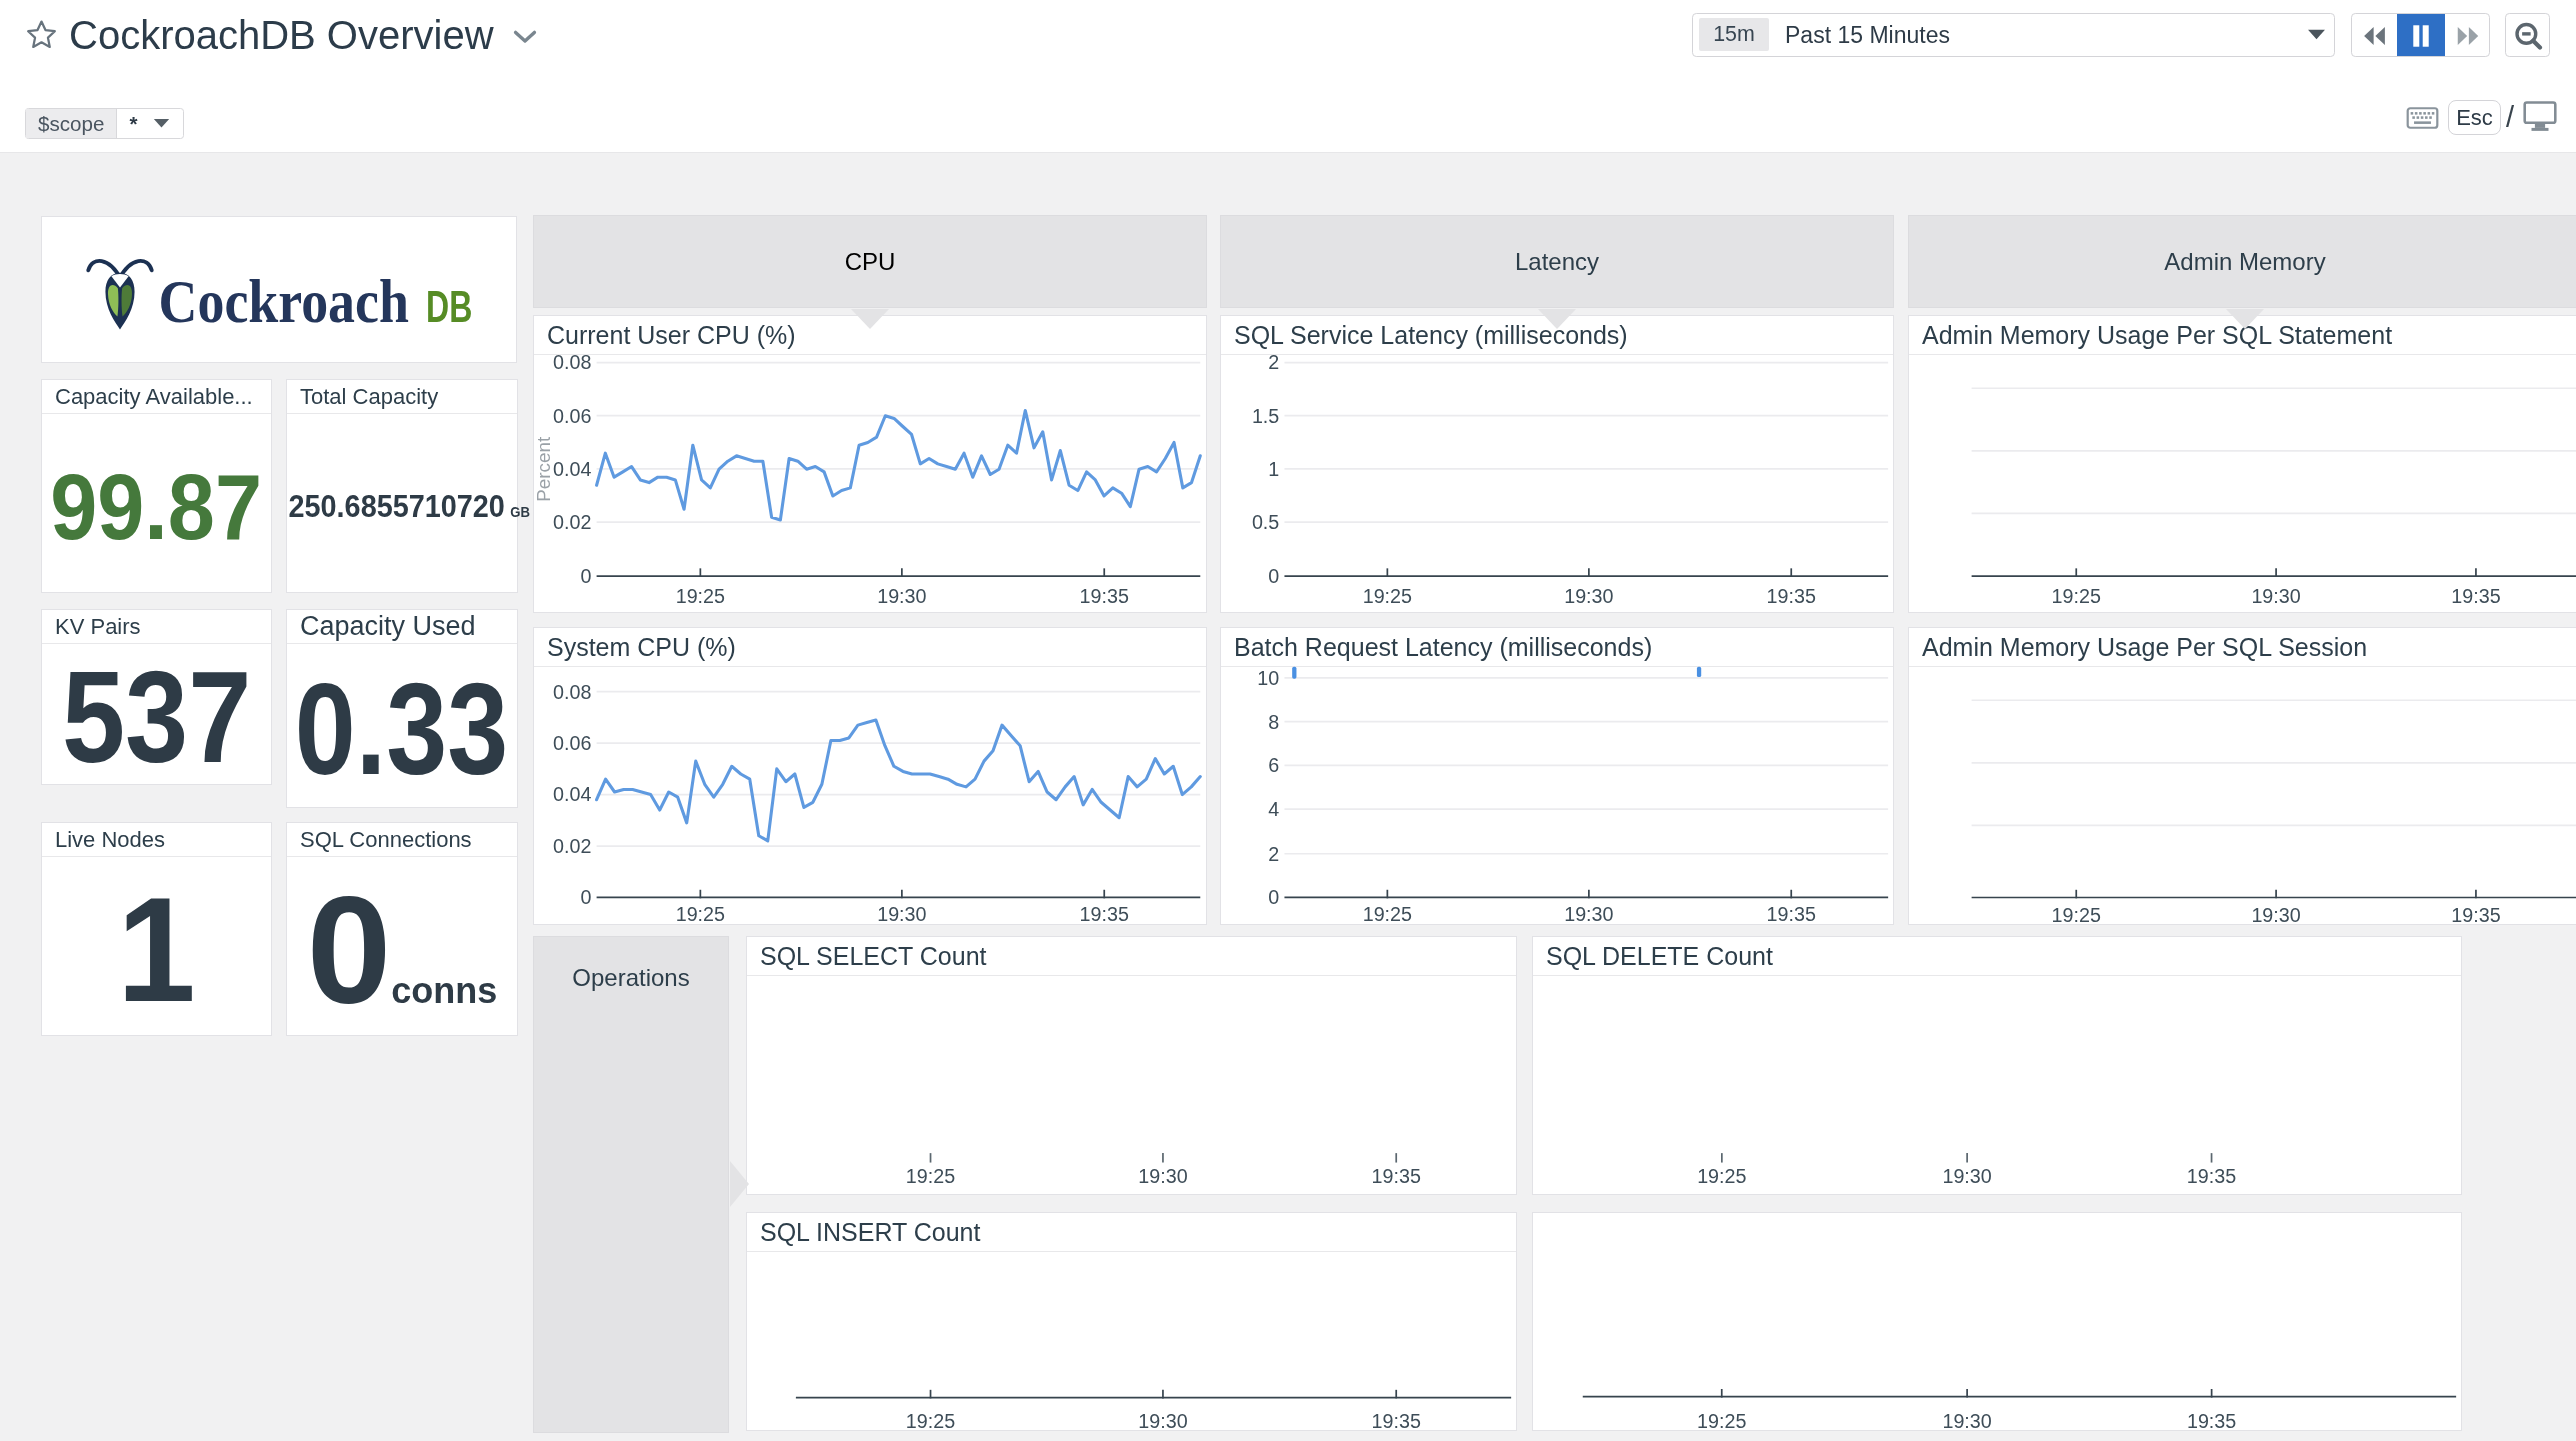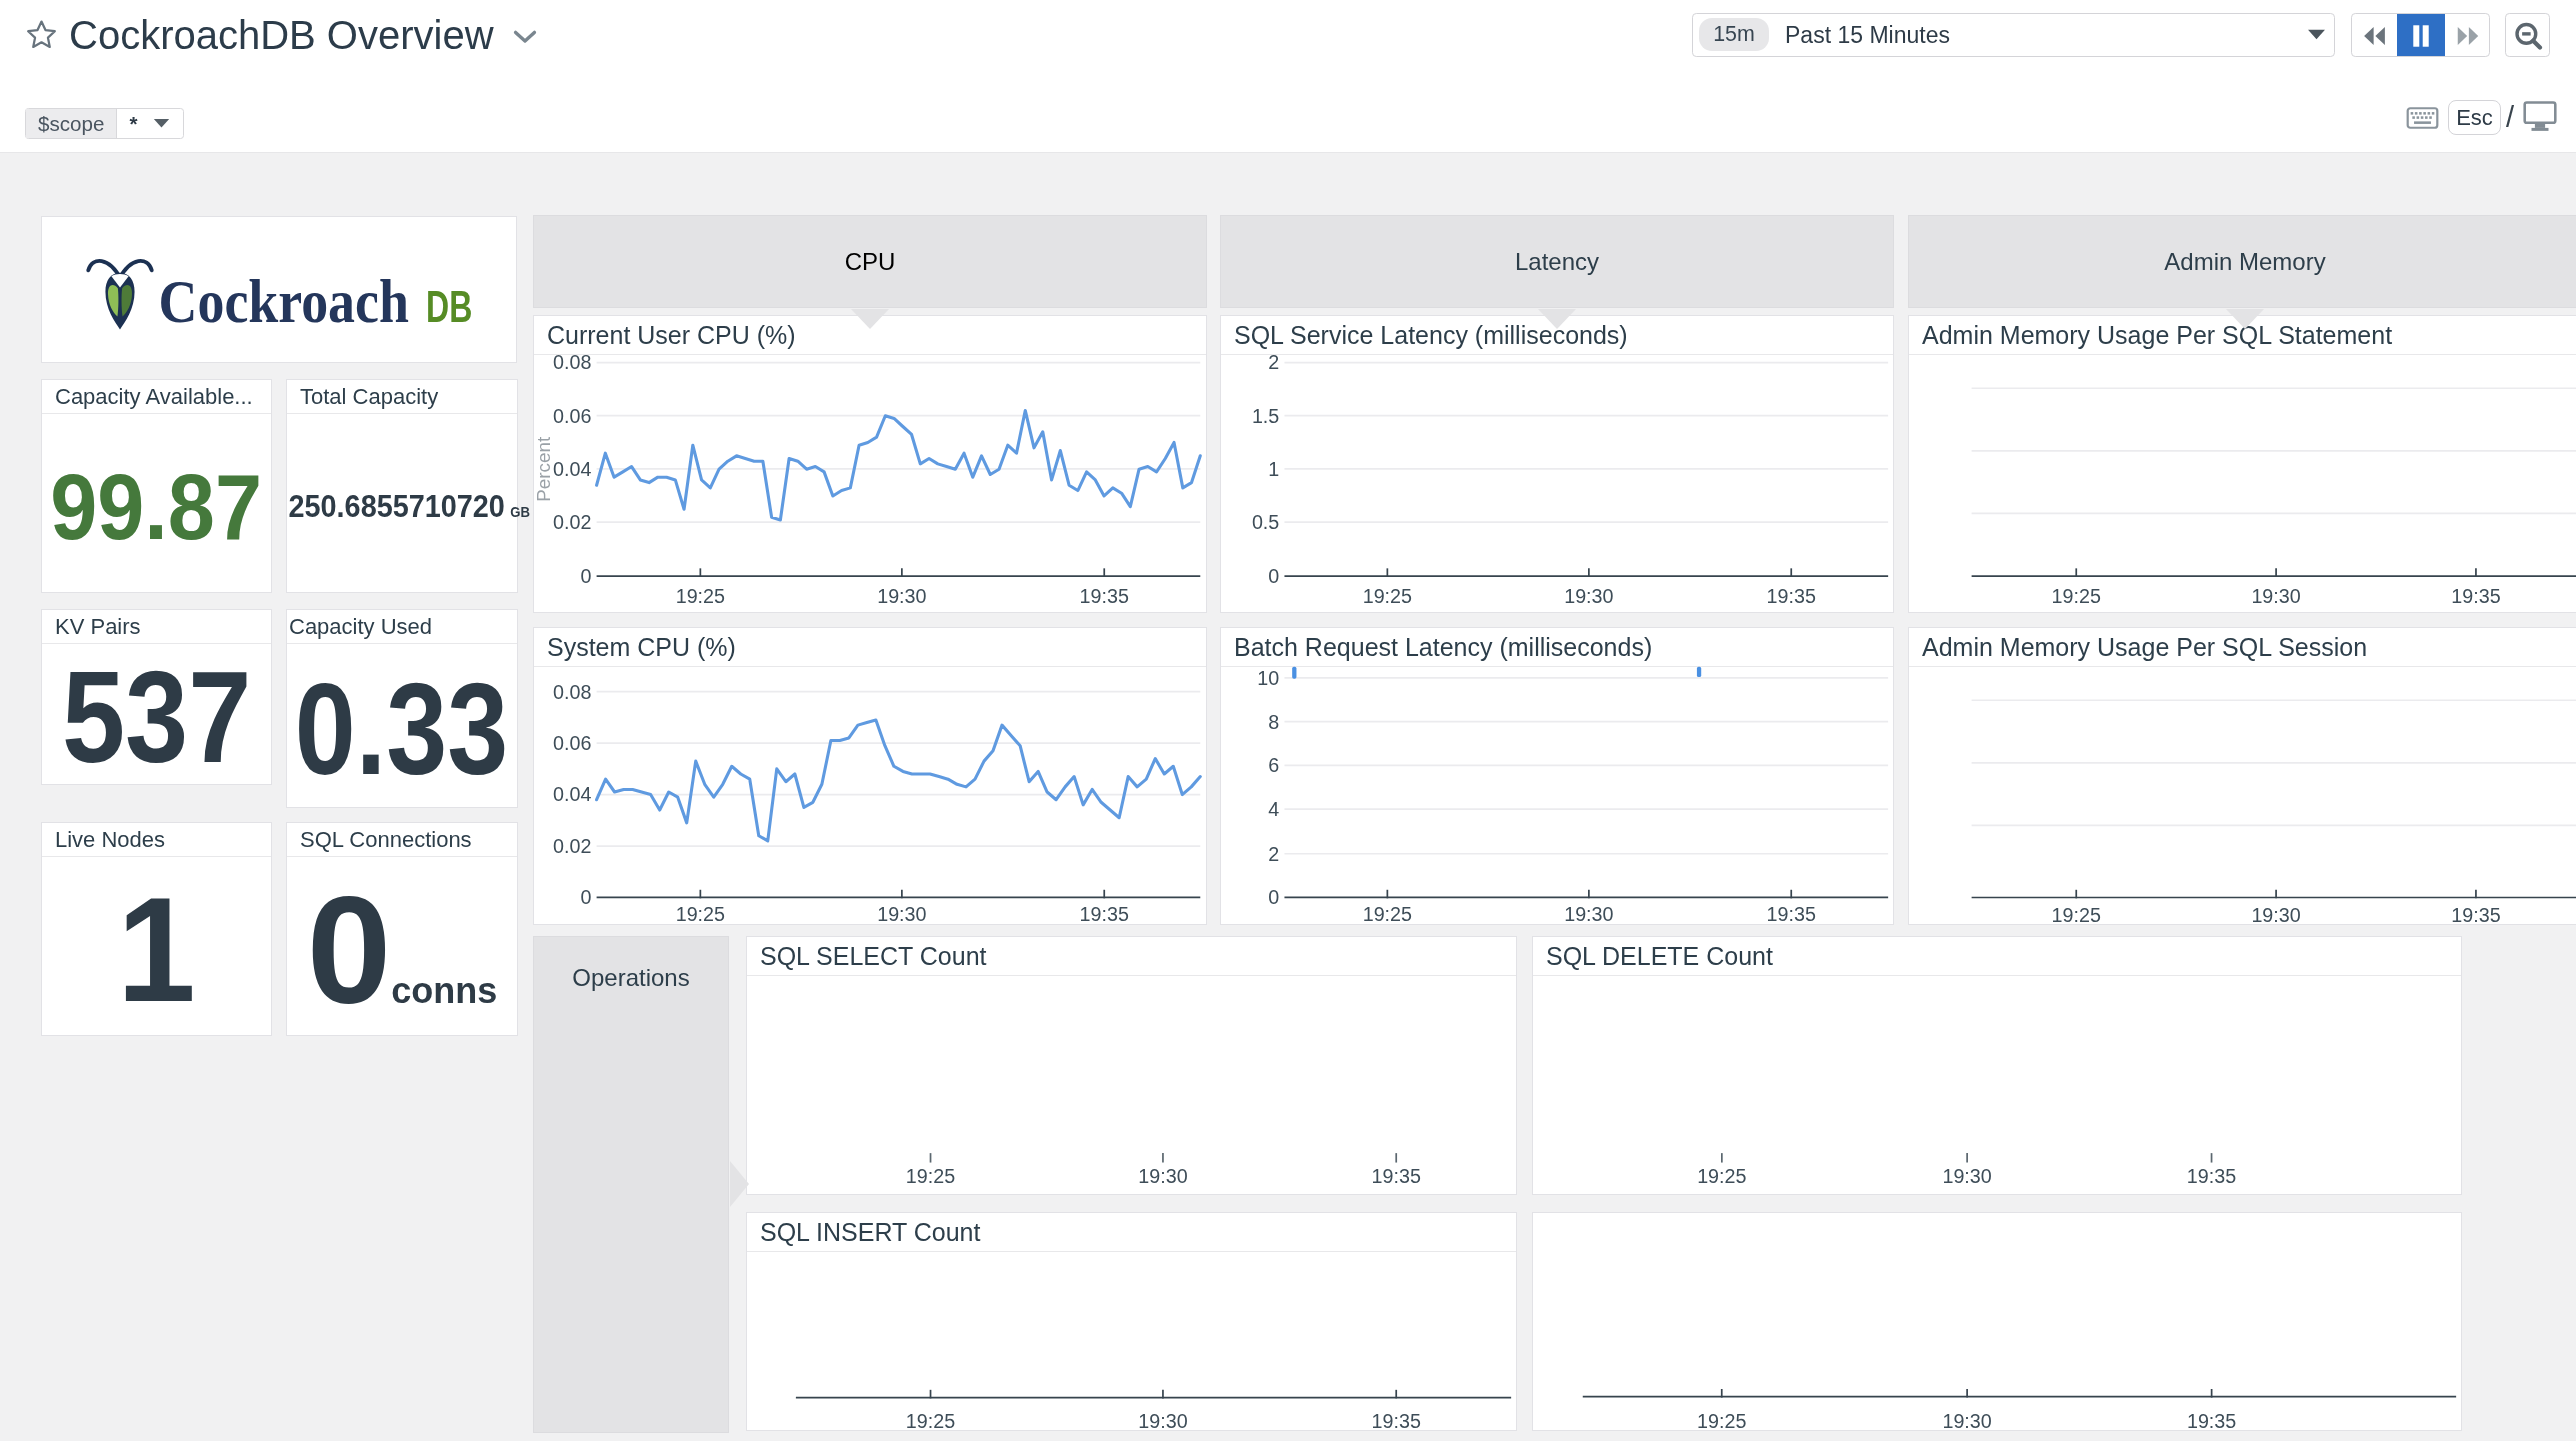--- a/index.html
+++ b/index.html
@@ -20,21 +20,21 @@
 <polyline points="4,4 15,14 26,4" fill="none" stroke="#7a868f" stroke-width="4" stroke-linecap="round" stroke-linejoin="round"></polyline>
     </svg>
 <div style="position:absolute;left:25px;top:108px;width:159px;height:31px;border:1.7px solid #d8d8db;border-radius:3.4px;background:#fff;display:flex;font-size:20.6px">
  <div style="background:#ececee;color:#4a5560;display:flex;align-items:center;padding:0 12px;border-right:1.7px solid #d8d8db">$scope</div>
  <div style="color:#2e3b47;display:flex;align-items:center;padding-left:12px;font-weight:bold">*</div>
 </div>
 <svg width="17" height="10.3" viewBox="0 0 20 12" style="position:absolute;left:153px;top:118px">
       <path d="M1 1 L19 1 L10 11 Z" fill="#555f66"></path>
     </svg>
 <div class="hbtn" style="left:1692px;top:13px;width:643px;height:44px"></div>
-<div style="position:absolute;left:1699px;top:18px;width:70px;height:33px;background:#e7e7e9;border-radius:13px;display:flex;align-items:center;justify-content:center;font-size:21.4px;color:#374551">15m</div>
+<div style="position:absolute;left:1699px;top:18px;width:70px;height:33px;background:#e7e7e9;border-radius:2px;display:flex;align-items:center;justify-content:center;font-size:21.4px;color:#374551">15m</div>
 <div style="position:absolute;left:1785px;top:13px;height:44px;display:flex;align-items:center;font-size:23px;color:#2e3b47">Past 15 Minutes</div>
 <svg width="19" height="11" viewBox="0 0 22 13" style="position:absolute;left:2307px;top:29px">
       <path d="M1 1 L21 1 L11 12 Z" fill="#4a545c"></path>
     </svg>
 <div class="hbtn" style="left:2351px;top:13px;width:139px;height:44px;overflow:hidden">
  <div style="position:absolute;left:0;top:0;width:45px;height:44px">
         <svg width="45" height="44" viewBox="0 0 52 51" style="position:absolute;left:0;top:0">
 <path d="M25 15 L14 25.5 L25 36 Z" fill="#6b747c"></path>
           <path d="M38 15 L27 25.5 L38 36 Z" fill="#6b747c"></path>
         </svg>
@@ -113,21 +113,21 @@
         </div>
       </div>
     </div>
 <div class="card" style="left:41px;top:609px;width:231px;height:176px">
       <div class="ct" style="height:34px;font-size:22px;padding-left:13px">KV Pairs</div>
       <div class="cb cbflex" style="top:36px">
         <div class="val" style="font-size:129px;transform:scaleX(0.88)">537</div>
       </div>
     </div>
 <div class="card" style="left:286px;top:609px;width:232px;height:199px">
-      <div class="ct" style="height:34px;font-size:22px;padding-left:2px">Capacity Used</div>
+      <div class="ct" style="height:34px;font-size:27px;padding-left:13px">Capacity Used</div>
       <div class="cb cbflex" style="top:36px">
         <div class="val" style="font-size:129px">0.33</div>
       </div>
     </div>
 <div class="card" style="left:41px;top:822px;width:231px;height:214px">
       <div class="ct" style="height:34px;font-size:22px;padding-left:13px">Live Nodes</div>
       <div class="cb cbflex" style="top:36px">
         <div class="val" style="font-size:149px;transform:scaleX(0.95)">1</div>
       </div>
     </div>

